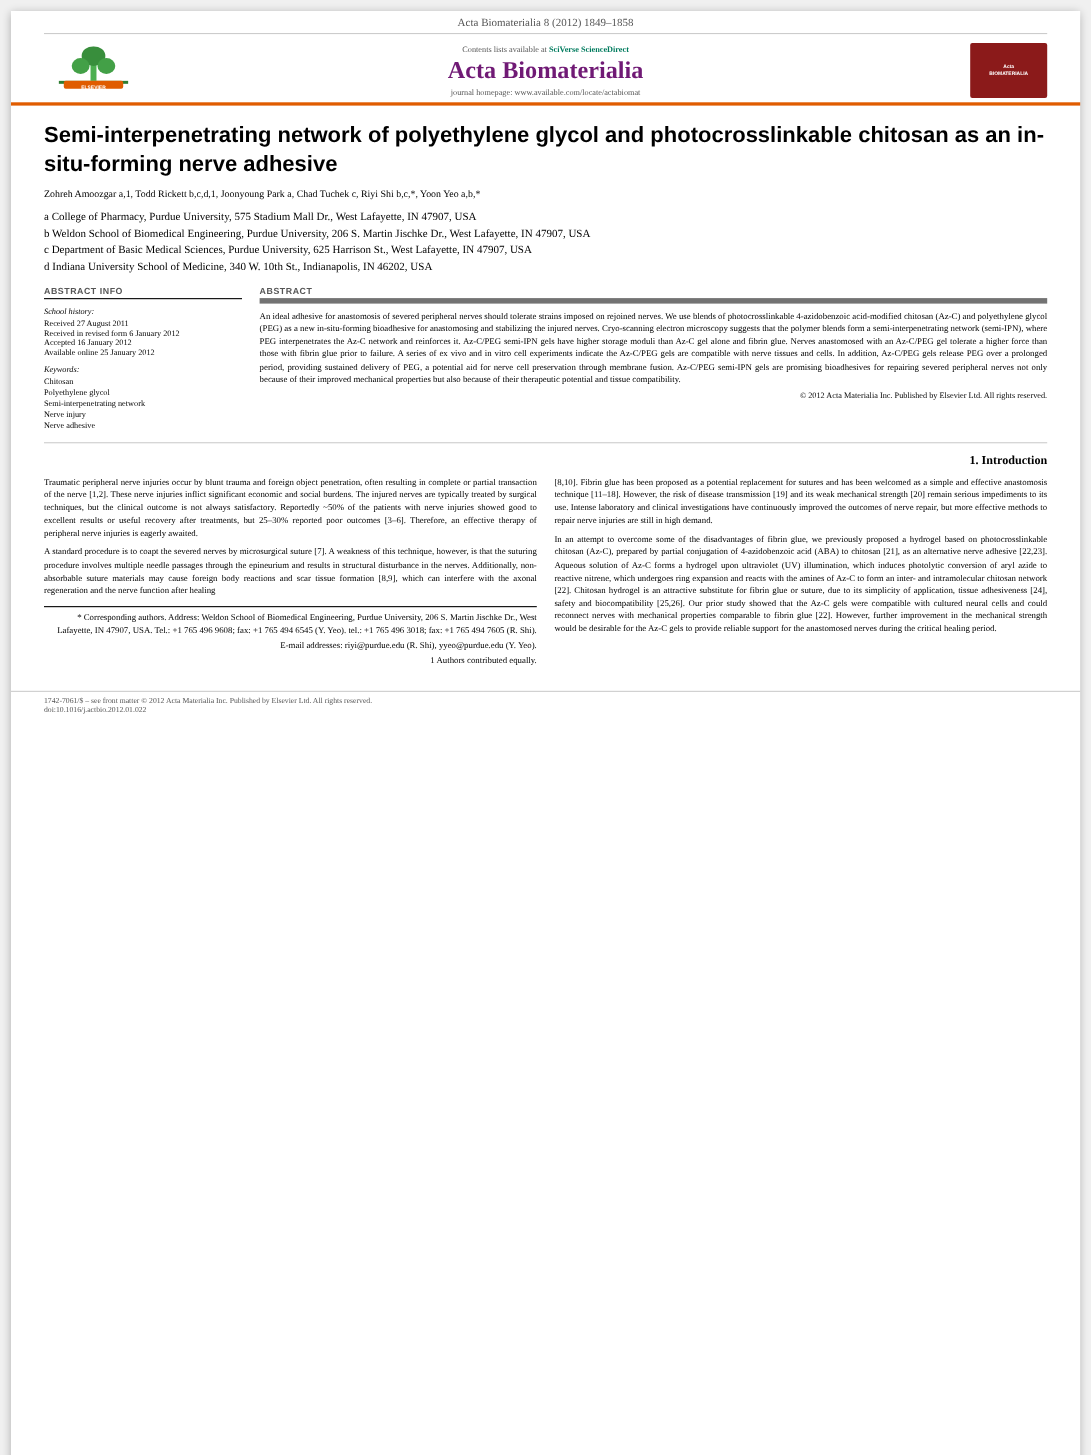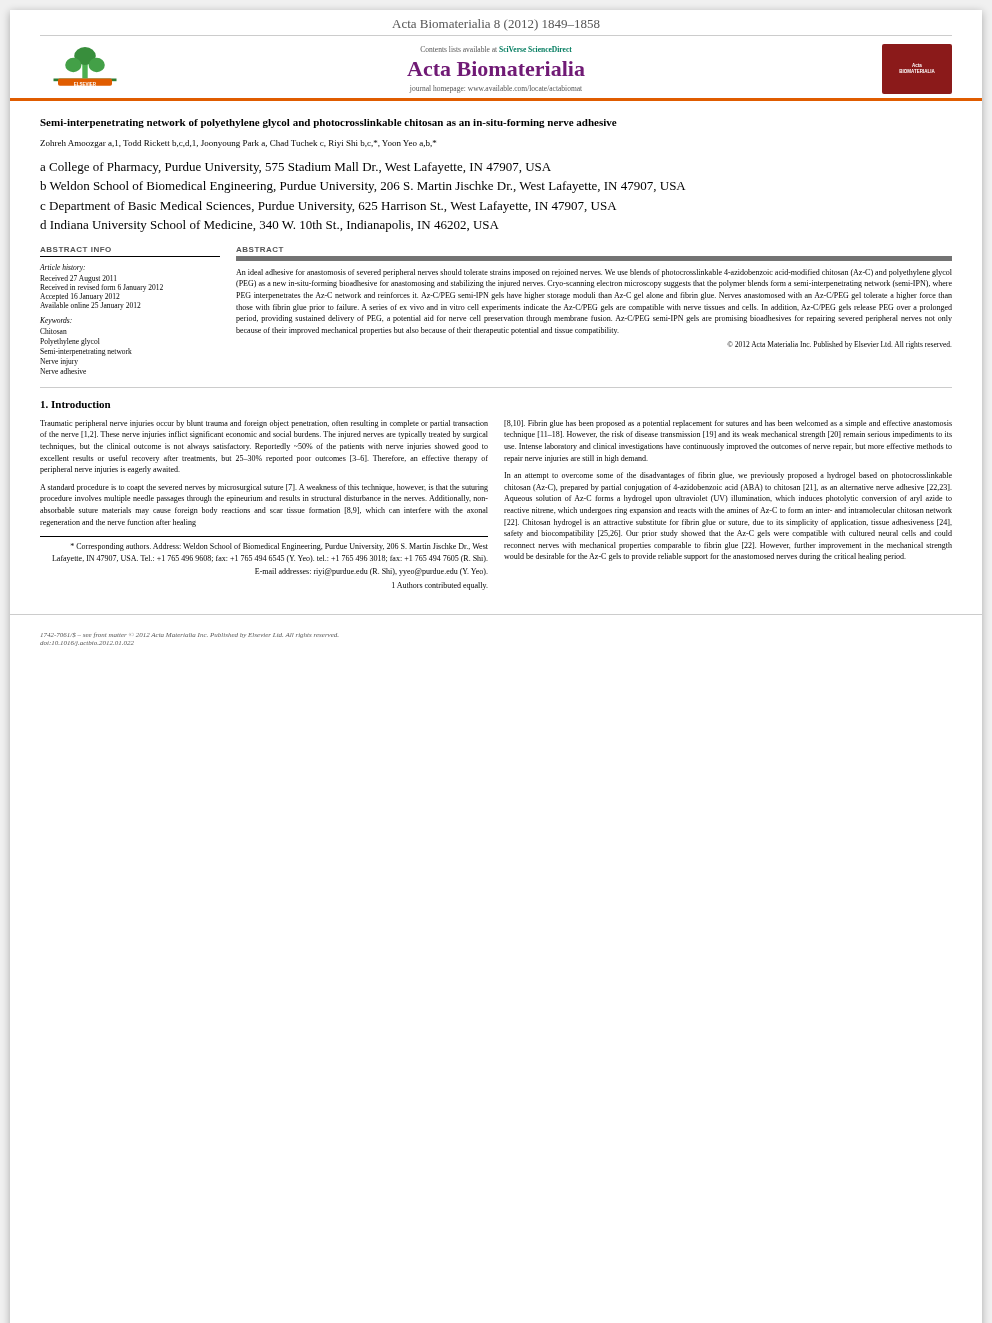--- a/index.html
+++ b/index.html
@@ -18,21 +18,21 @@
       min-height: 1323px;
       padding: 0;
       box-shadow: 0 2px 8px rgba(0,0,0,0.3);
     }
     
     .journal-header {
       padding: 6px 30px 0 30px;
     }
     .journal-top-bar {
       text-align: center;
-      font-size: 13px;
+      font-size: 10px;
       color: #555;
       border-bottom: 1px solid #ccc;
       padding-bottom: 3px;
       margin-bottom: 4px;
     }
     .journal-branding {
       display: flex;
       align-items: center;
       justify-content: space-between;
       padding: 4px 0;
@@ -91,34 +91,34 @@
     .orange-bar {
       height: 3px;
       background: #e05c00;
       margin: 0;
     }
     
     .article-content {
       padding: 14px 30px 10px 30px;
     }
     .article-title {
-      font-size: 11px;
-      font-weight: bold;
-      font-family: Liberation Serif, serif;
+      font-size: 20px;
+      font-weight: bold;
+      font-family: Liberation Sans, sans-serif;
       color: #000;
       margin-bottom: 8px;
       line-height: 1.3;
     }
     .authors {
       font-size: 9px;
       margin-bottom: 6px;
       line-height: 1.5;
     }
     .affiliations {
-      font-size: 13px;
+      font-size: 10px;
       color: #000;
       margin-bottom: 10px;
       line-height: 1.5;
     }
     
     .two-col {
       display: flex;
       gap: 16px;
       margin-top: 8px;
     }
@@ -194,36 +194,36 @@
       font-size: 8px;
       line-height: 1.45;
       text-align: justify;
       margin-bottom: 6px;
     }
     .intro-heading {
       font-size: 11px;
       font-weight: bold;
       margin-bottom: 8px;
       margin-top: 2px;
+      text-align: right;
     }
     .footnotes {
       border-top: 1px solid #000;
       margin-top: 8px;
       padding-top: 4px;
       font-size: 7px;
       line-height: 1.5;
     }
     .footnotes p { margin-bottom: 2px; text-align: right; }
     .bottom-bar {
       border-top: 1px solid #ccc;
-      padding: 16px 30px;
+      padding: 4px 30px;
       font-size: 7px;
       color: #555;
       margin-top: 10px;
-      font-style: italic;
     }
     
   </style>
 </head>
 <body>
 
 <div class="page">
 
   <div class="journal-header">
     <div class="journal-top-bar">
@@ -270,21 +270,21 @@
     <div class="affiliations">
       <div>a College of Pharmacy, Purdue University, 575 Stadium Mall Dr., West Lafayette, IN 47907, USA</div>
       <div>b Weldon School of Biomedical Engineering, Purdue University, 206 S. Martin Jischke Dr., West Lafayette, IN 47907, USA</div>
       <div>c Department of Basic Medical Sciences, Purdue University, 625 Harrison St., West Lafayette, IN 47907, USA</div>
       <div>d Indiana University School of Medicine, 340 W. 10th St., Indianapolis, IN 46202, USA</div>
     </div>
 
     <div class="two-col">
       <div class="article-info">
         <div class="section-title">ABSTRACT INFO</div>
-        <div class="info-label">Article history:</div>
+        <div class="info-label">School history:</div>
         <div class="info-value">
           <div>Received 27 August 2011</div>
           <div>Received in revised form 6 January 2012</div>
           <div>Accepted 16 January 2012</div>
           <div>Available online 25 January 2012</div>
         </div>
         <div class="info-label">Keywords:</div>
         <ul class="keywords-list">
           <li>Chitosan</li>
           <li>Polyethylene glycol</li>

